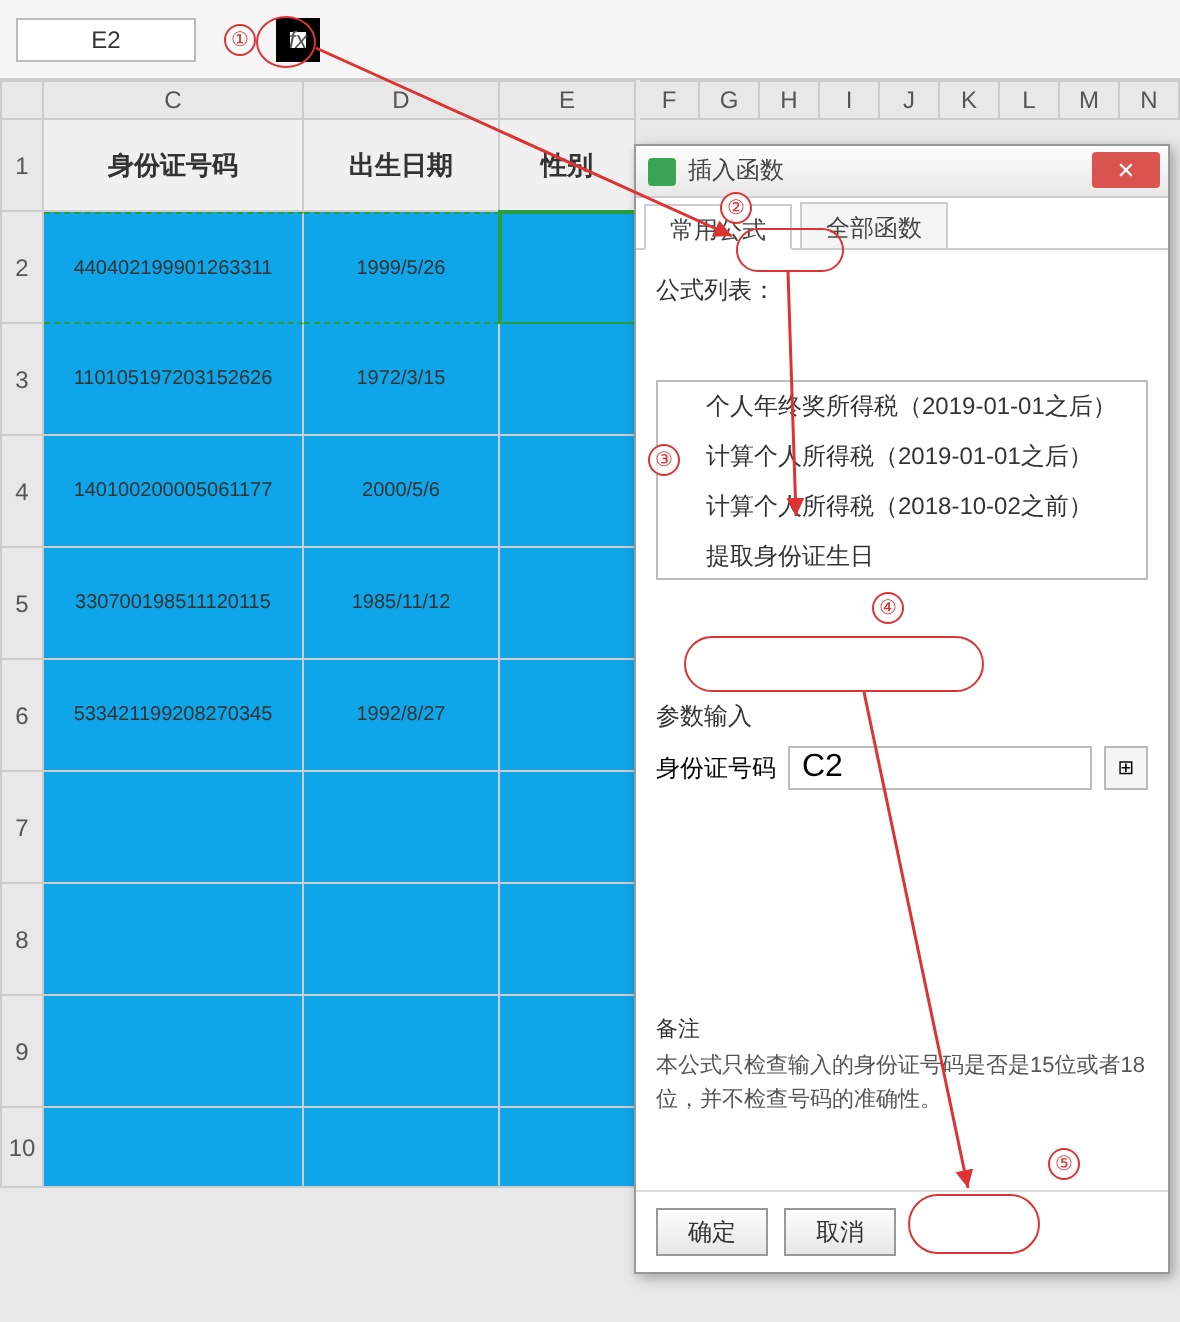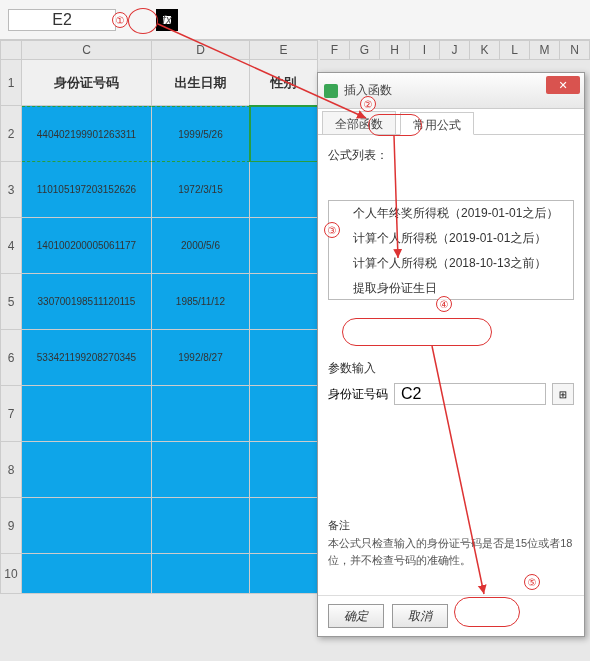--- a/index.html
+++ b/index.html
@@ -1,19 +1,19 @@
 <!DOCTYPE html>
 <html><head>
 <meta charset="utf-8">
 <style>
   * { box-sizing: border-box; margin: 0; padding: 0; font-family: "Microsoft YaHei", Arial, sans-serif; }
   body { background: #e8e8e8; width: 590px; height: 661px; overflow: hidden; position: relative; font-size: 12px; }
 
   .top-bar { background: #f5f5f5; height: 40px; display: flex; align-items: center; padding: 4px 8px; border-bottom: 1px solid #ccc; }
-  .name-box { width: 108px; height: 22px; background: #fff; border: 1px solid #bbb; display: flex; align-items: center; justify-content: center; font-size: 16px; color: #333; }
+  .name-box { width: 90px; height: 22px; background: #fff; border: 1px solid #bbb; display: flex; align-items: center; justify-content: center; font-size: 12px; color: #333; }
   .fx-btn { margin-left: 40px; width: 22px; height: 22px; background: #fff; border: 7px solid #000000; display: flex; align-items: center; justify-content: center; font-style: italic; font-size: 12px; color: #555; position: relative; }
 
   .sheet-area { position: absolute; top: 40px; left: 0; width: 320px; }
   .col-headers { display: flex; height: 20px; }
   .row-header-space { width: 22px; background: #e8e8e8; border: 1px solid #ccc; }
   .col-header { background: #e8e8e8; border: 1px solid #ccc; border-left: none; display: flex; align-items: center; justify-content: center; font-size: 12px; color: #555; }
   .col-C { width: 130px; }
   .col-D { width: 98px; }
   .col-E { width: 68px; }
 
@@ -25,21 +25,21 @@
   .h2 { height: 56px; }
 
   .sel-cell { outline: 2px solid #2a9d3e; outline-offset: -1px; }
   .dotted-row .cell { border-top: 1px dashed #2a9d3e; border-bottom: 1px dashed #2a9d3e; }
   .dotted-row .cell:first-of-type { border-left: 1px dashed #2a9d3e; }
 
   .right-headers { position:absolute; top:40px; left:320px; display:flex; height:20px; }
   .right-headers .col-header { width:30px; border-left:none; }
 
   .dialog { position: absolute; top: 72px; left: 317px; width: 268px; height: 565px; background: #fff; border: 1px solid #999; box-shadow: 2px 2px 6px rgba(0,0,0,.3); display:flex; flex-direction:column; }
-  .dlg-title { height: 36px; background: linear-gradient(#fdfdfd,#e8e8e8); border-bottom: 1px solid #ccc; display: flex; align-items: center; padding: 0 6px; font-size: 12px; color: #444; position:relative; }
+  .dlg-title { height: 26px; background: linear-gradient(#fdfdfd,#e8e8e8); border-bottom: 1px solid #ccc; display: flex; align-items: center; padding: 0 6px; font-size: 12px; color: #444; position:relative; }
   .dlg-title .ico { width:14px; height:14px; background:#3aa655; margin-right:6px; border-radius:2px; display:inline-block; }
   .dlg-close { position:absolute; right:4px; top:3px; width:34px; height:18px; background:#d9534f; color:#fff; display:flex; align-items:center; justify-content:center; font-size:11px; border-radius:2px; }
 
   .tabs { display:flex; border-bottom:1px solid #ccc; height:26px; }
   .tab { padding: 4px 12px; font-size:12px; border:1px solid #ccc; border-bottom:none; background:#f5f5f5; margin-top:2px; margin-left:4px; color:#444; }
   .tab.active { background:#fff; border-bottom:1px solid #fff; position:relative; top:1px; }
 
   .dlg-body { padding:8px 10px; flex:1; display:flex; flex-direction:column;gap:32px; }
   .lbl { font-size:12px; color:#333; margin:4px 0; }
   .listbox { border:1px solid #bbb; height:100px; overflow:auto; font-size:12px;padding-left:16px; }
@@ -48,21 +48,21 @@
   .param-box { margin-top:24px; font-size:12px; }
   .param-row { display:flex; align-items:center; gap:6px; margin-top:6px; }
   .param-input { flex:1; height:22px; border:1px solid #bbb; padding:0 6px; font-size:16px; display:flex; align-items:center; background:#fff; }
   .picker-btn { width:22px; height:22px; border:1px solid #bbb; background:#f5f5f5; display:flex; align-items:center; justify-content:center; font-size:10px; }
 
   .note { font-size:11px; color:#555; margin-top:80px; line-height:1.6; }
   .note-title { color:#333; }
 
   .dlg-footer { display:flex; align-items:center; padding:8px 10px; border-top:1px solid #ddd; gap:8px; }
   .link { color:#1a6fb3; font-size:11px; flex:1; }
-  .btn { width:56px; height:24px; border:1px solid #999; background:linear-gradient(#fdfdfd,#e6e6e6); font-size:12px; display:flex; align-items:center; justify-content:center; color:#333;font-style:italic; }
+  .btn { width:56px; height:24px; border:1px solid #999; background:linear-gradient(#fdfdfd,#e6e6e6); font-size:12px; display:flex; align-items:center; justify-content:center; color:#333; }
 
   
   .circ { position:absolute; border:1.5px solid #d33; border-radius:50%; }
   .num { position:absolute; width:16px; height:16px; border:1px solid #d33; border-radius:50%; color:#d33; font-size:10px; display:flex; align-items:center; justify-content:center; background:rgba(255,255,255,.7); }
   svg.arrows { position:absolute; top:0; left:0; width:590px; height:661px; pointer-events:none; }
 </style>
 </head>
 <body>
 
 <div class="top-bar">
@@ -158,29 +158,29 @@
   </div>
 </div>
 
 <div class="dialog">
   <div class="dlg-title">
     <span class="ico"></span>
     <span>插入函数</span>
     <div class="dlg-close">✕</div>
   </div>
   <div class="tabs">
+    <div class="tab active">常用公式</div>
     <div class="tab">全部函数</div>
-    <div class="tab active">常用公式</div>
   </div>
   <div class="dlg-body">
     <div class="lbl">公式列表：</div>
     <div class="listbox">
       <div class="item">个人年终奖所得税（2019-01-01之后）</div>
       <div class="item">计算个人所得税（2019-01-01之后）</div>
-      <div class="item">计算个人所得税（2018-10-13之前）</div>
+      <div class="item">计算个人所得税（2018-10-02之前）</div>
       <div class="item">提取身份证生日</div>
 
     </div>
 
     <div class="param-box">
       <div class="lbl">参数输入</div>
       <div class="param-row">
         <span>身份证号码</span>
         <div class="param-input">C2</div>
         <div class="picker-btn">⊞</div>

